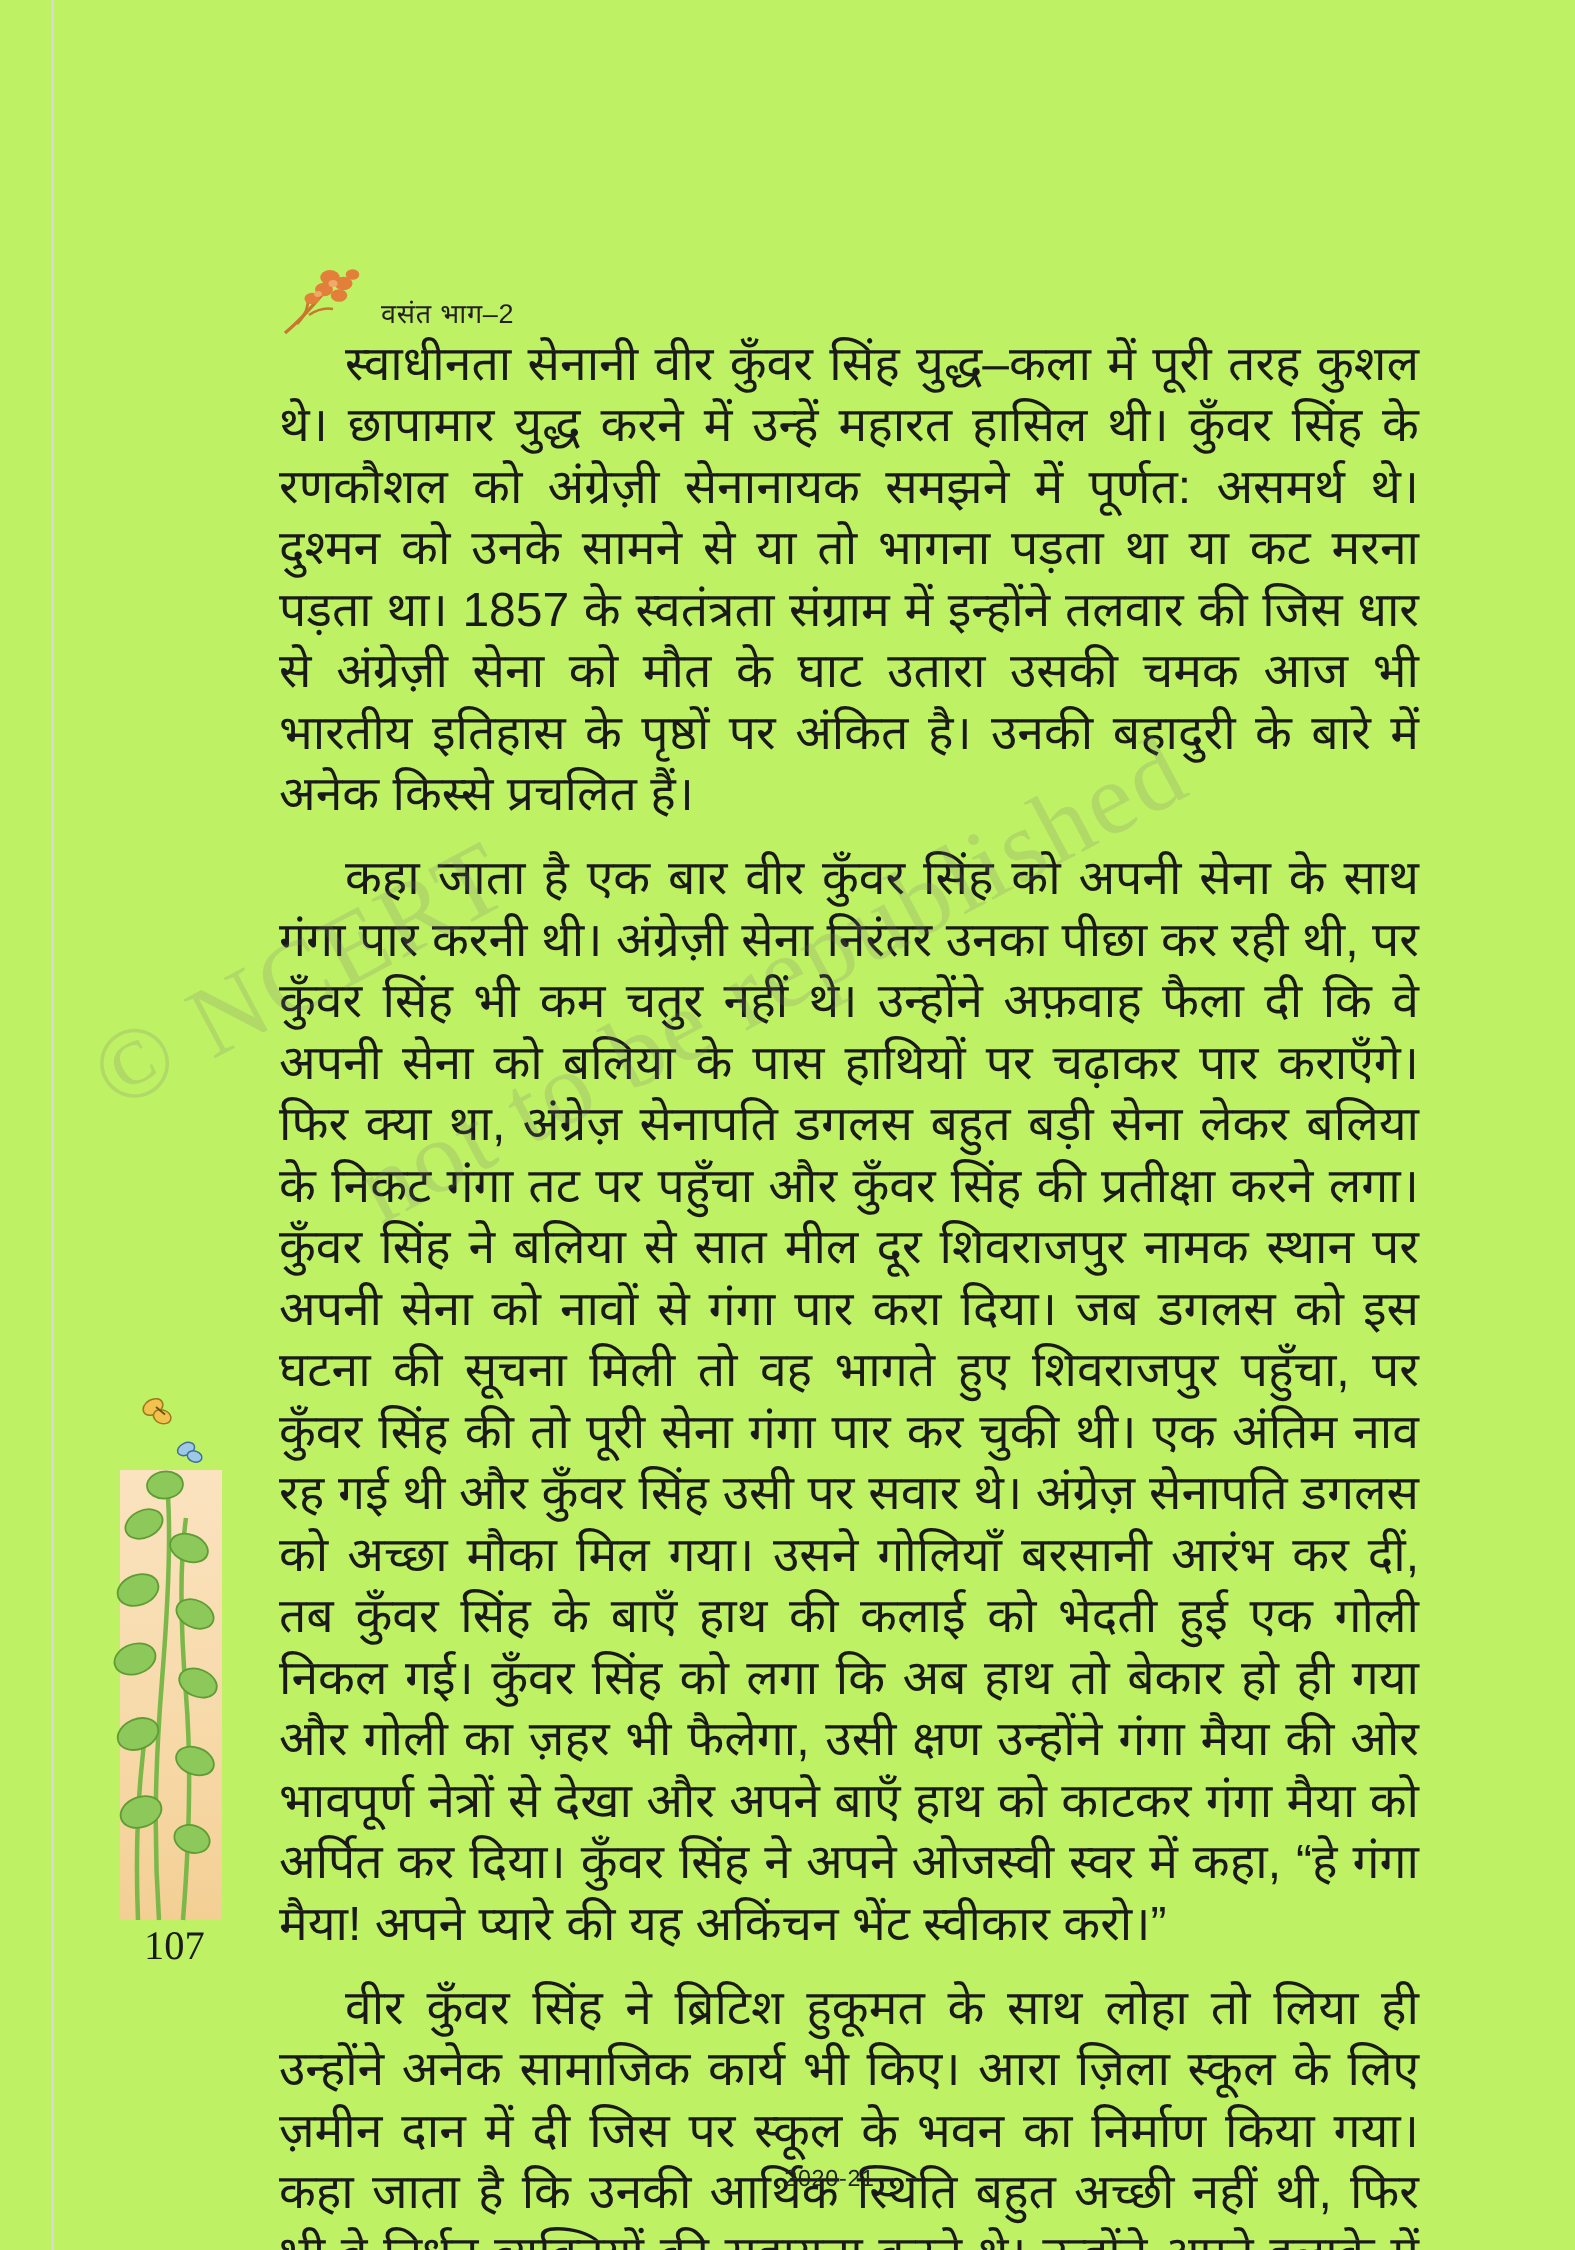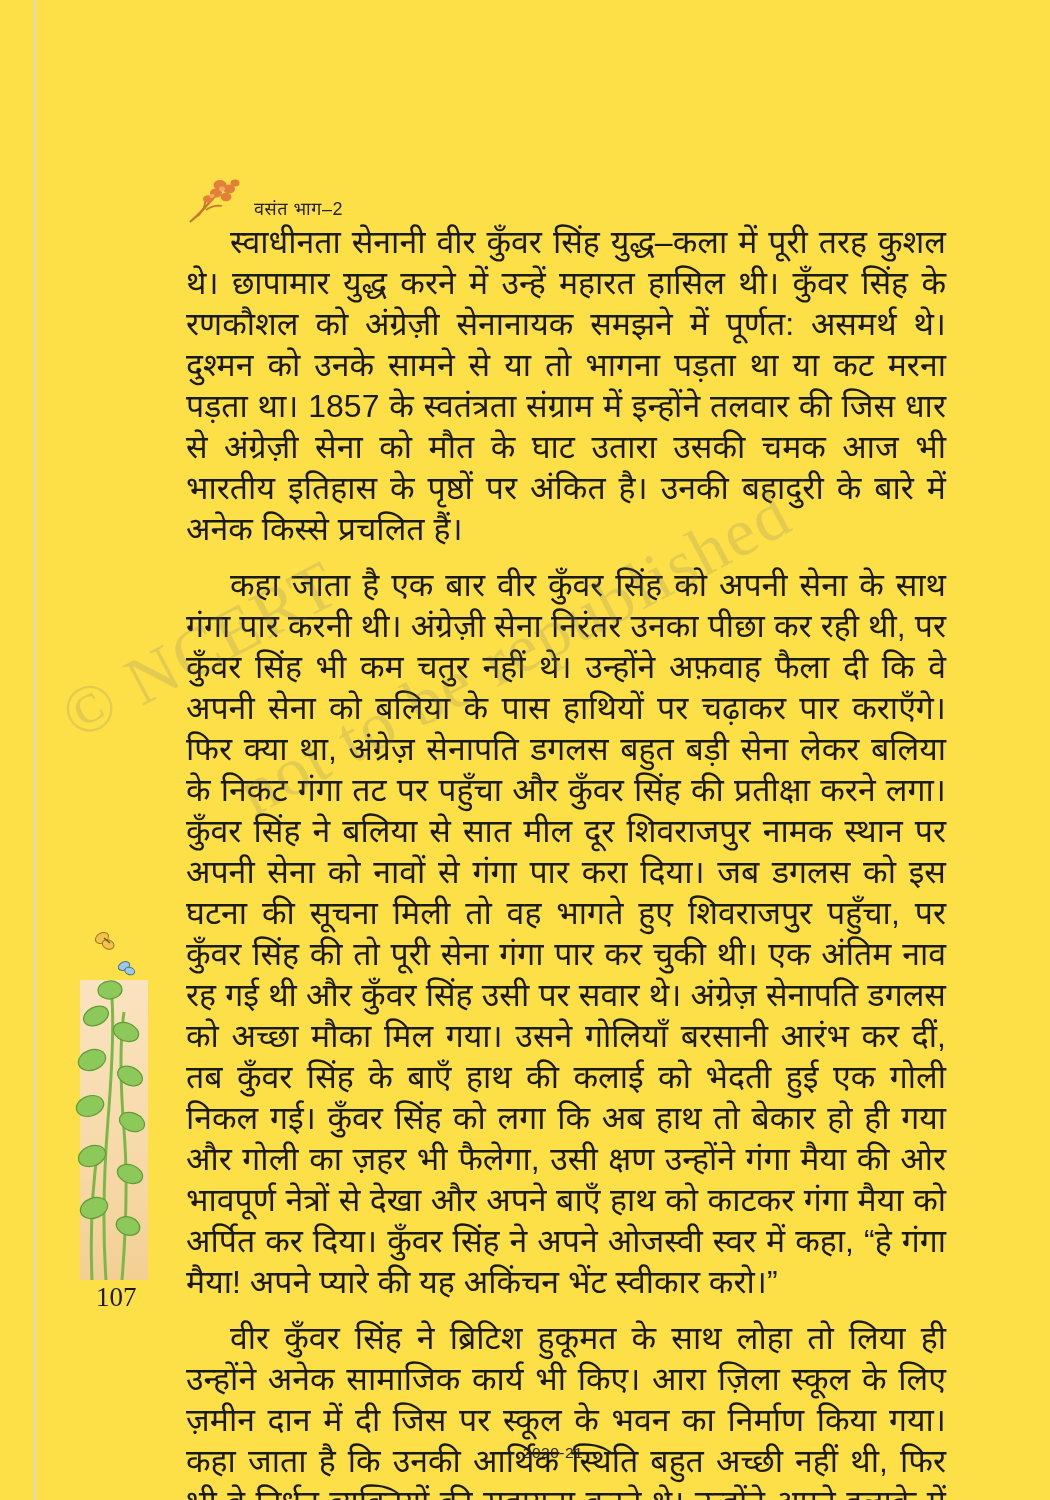--- a/index.html
+++ b/index.html
@@ -7,21 +7,21 @@
     padding: 0;
     background: #ffffff;
   }
   body {
     font-family: "Liberation Serif", serif;
   }
   .page {
     position: relative;
     width: 1050px;
     height: 1500px;
-    background: #fde047;
+    background: #bef264;
     overflow: hidden;
   }
 
   
   .binding-line {
     position: absolute;
     left: 34px;
     top: 0;
     width: 2px;
     height: 1500px;

